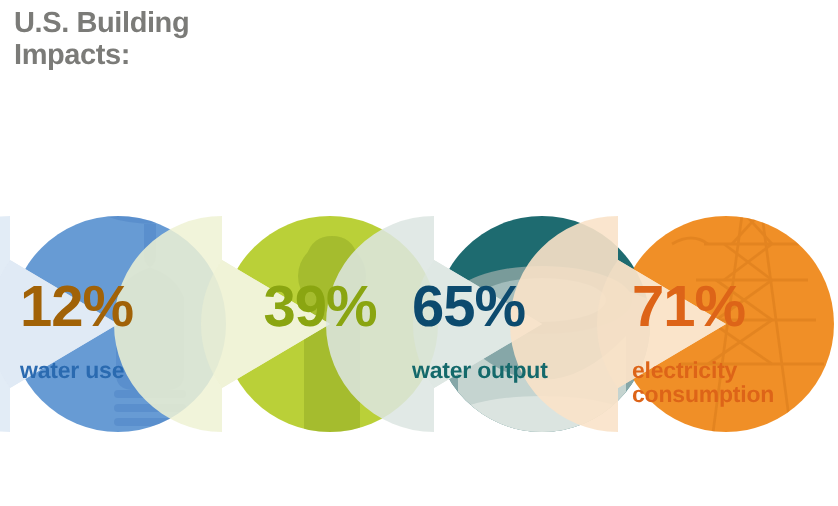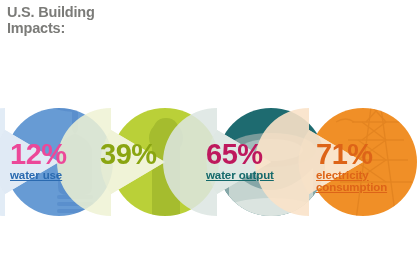--- a/index.html
+++ b/index.html
@@ -66,35 +66,34 @@
     display: block;
     -webkit-font-smoothing: antialiased;
   }
   .stat .lbl {
     font-family: "Liberation Sans Narrow", "Liberation Sans", sans-serif;
     font-size: 11.5px;
     font-weight: bold;
     line-height: 11.5px;
     letter-spacing: -0.1px;
     display: block;
-    margin-top: 1px;
+    margin-top: 12px;
     white-space: pre-line;
-    text-decoration: underline;
     -webkit-font-smoothing: antialiased;
   }
   .stat .lbl sub {
     font-size: 8px;
     line-height: 0;
     vertical-align: baseline;
     position: relative;
     top: 2px;
   }
 
   #stat-water       { left: 10px;  top: 140px; }
-  #stat-co2         { left: 100px; top: 140px; }
+  #stat-co2         { left: 100px; top: 140px; text-align: center; }
   #stat-waste       { left: 206px; top: 140px; }
   #stat-electricity { left: 316px; top: 140px; }
 </style>
 </head>
 <body>
 
 <div id="infographic">
 
   <div id="title">U.S. Building
 Impacts:</div>
@@ -169,30 +168,30 @@
           <path d="M354 160 l32 22 M386 160 l-32 22"></path>
           <path d="M336 122 q10 -6 18 0 M418 122 q-10 -6 -18 0"></path>
         </g>
         <path d="M363 162 L309 130 A54 54 0 0 0 309 194 Z" fill="#fae3c8"></path>
         <path d="M363 162 L309 130 L309 108 A54 54 0 0 0 309 216 L309 194 Z" fill="#fae3c8" opacity="0.95"></path>
       </g>
     </svg>
   </div>
 
   <div class="stat" id="stat-water">
-    <span class="pct" style="color:#ec4899">12%</span>
+    <span class="pct" style="color:#a16207">12%</span>
     <span class="lbl" style="color:#2a6ab0">water use</span>
   </div>
 
   <div class="stat" id="stat-co2">
     <span class="pct" style="color:#8aa511">39%</span>
   </div>
 
   <div class="stat" id="stat-waste">
-    <span class="pct" style="color:#be185d">65%</span>
+    <span class="pct" style="color:#0c4a6e">65%</span>
     <span class="lbl" style="color:#14696b">water output</span>
   </div>
 
   <div class="stat" id="stat-electricity">
     <span class="pct" style="color:#dd6418">71%</span>
     <span class="lbl" style="color:#dd6418">electricity
 consumption</span>
   </div>
 
 </div>

